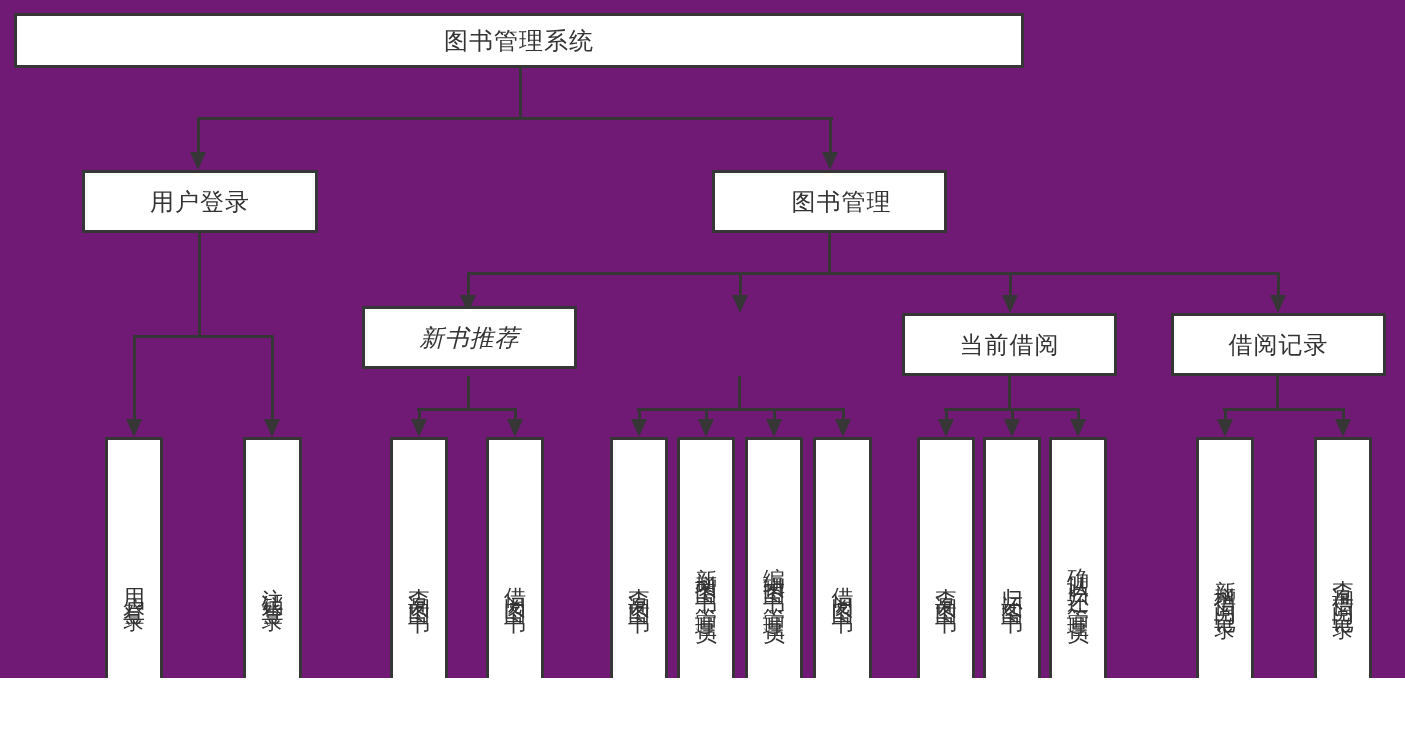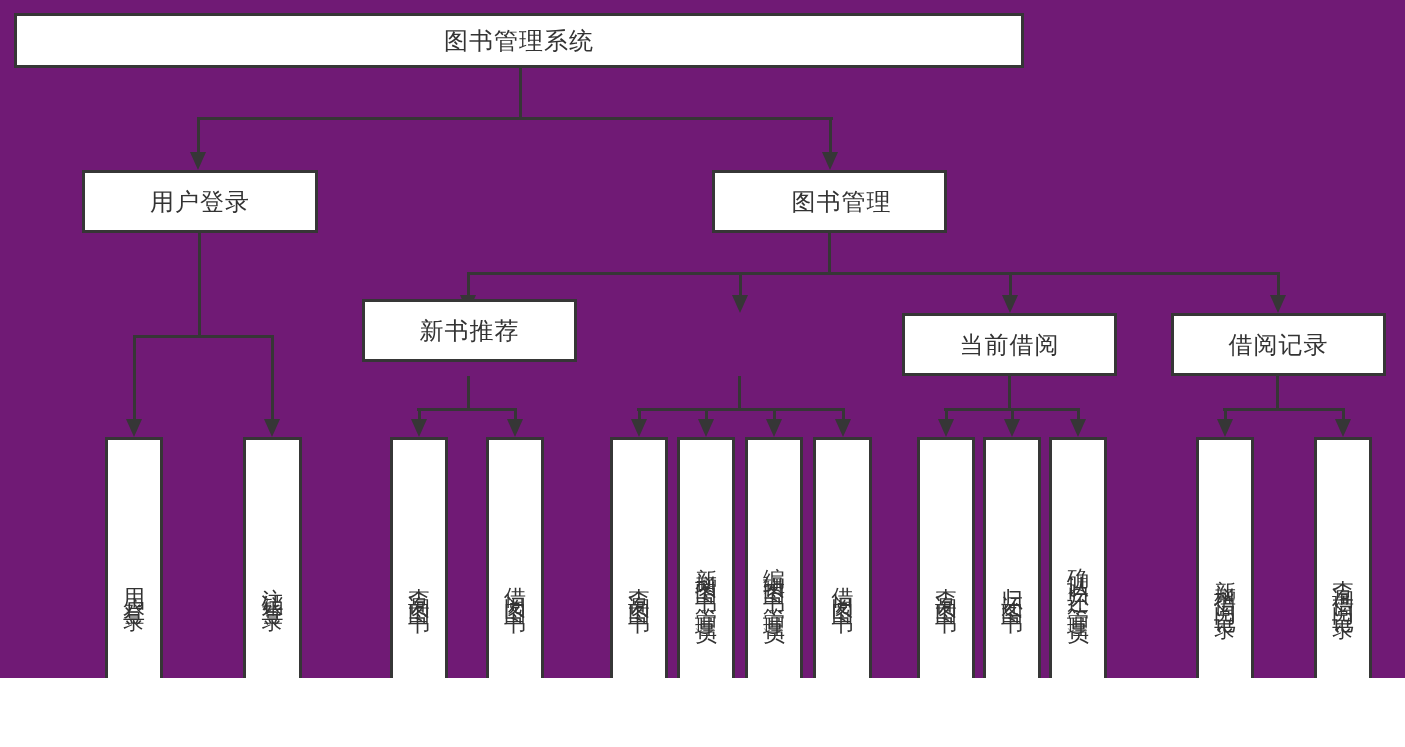--- a/index.html
+++ b/index.html
@@ -78,21 +78,21 @@
     <span>图书管理系统</span>
   </div>
 
   <div class="box hbox" style="left:82px;top:170px;width:236px;height:63px;">
     <span>用户登录</span>
   </div>
   <div class="box hbox" style="left:712px;top:170px;width:235px;height:63px;padding-left:24px;">
     <span>图书管理</span>
   </div>
 
-  <div class="box hbox" style="left:362px;top:299px;width:215px;height:63px;">
+  <div class="box hbox" style="left:362px;top:306px;width:215px;height:63px;font-style:italic;">
     <span>新书推荐</span>
   </div>
   <div class="box hbox" style="left:902px;top:313px;width:215px;height:63px;">
     <span>当前借阅</span>
   </div>
   <div class="box hbox" style="left:1171px;top:313px;width:215px;height:63px;">
     <span>借阅记录</span>
   </div>
 
   <div class="box leaf" style="left:105px;top:437px;width:58px;height:298px;">

